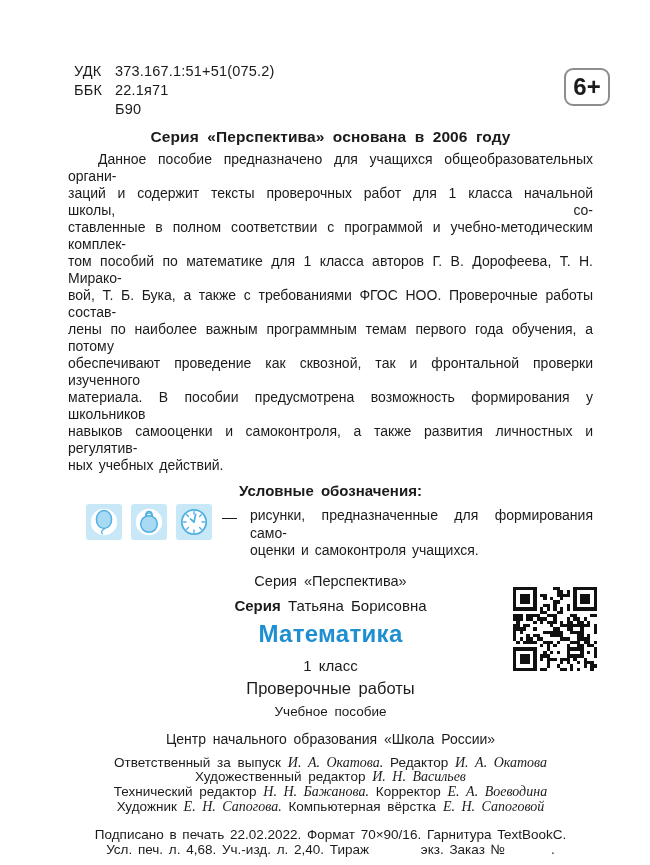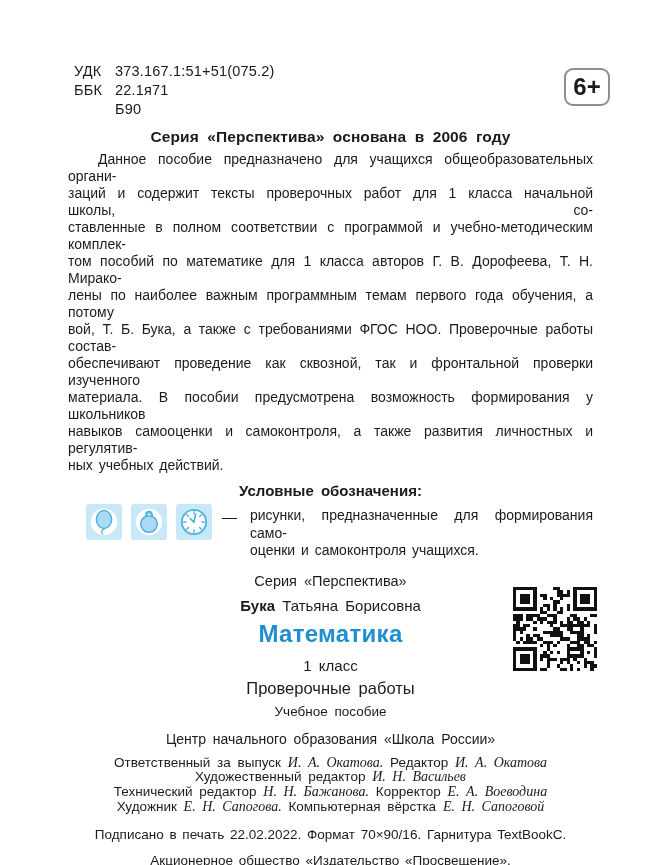--- a/index.html
+++ b/index.html
@@ -102,22 +102,22 @@
 
     <div class="age-badge">6+</div>
 
     <div class="series-heading">Серия «Перспектива» основана в 2006 году</div>
 
     <div class="annotation">
       <div class="ln first">Данное пособие предназначено для учащихся общеобразовательных органи-</div>
       <div class="ln">заций и содержит тексты проверочных работ для 1 класса начальной школы, со-</div>
       <div class="ln">ставленные в полном соответствии с программой и учебно-методическим комплек-</div>
       <div class="ln">том пособий по математике для 1 класса авторов Г. В. Дорофеева, Т. Н. Мирако-</div>
+      <div class="ln">вой, Т. Б. Бука, а также с требованиями ФГОС НОО. Проверочные работы состав-</div>
       <div class="ln">лены по наиболее важным программным темам первого года обучения, а потому</div>
-      <div class="ln">вой, Т. Б. Бука, а также с требованиями ФГОС НОО. Проверочные работы состав-</div>
       <div class="ln">обеспечивают проведение как сквозной, так и фронтальной проверки изученного</div>
       <div class="ln">материала. В пособии предусмотрена возможность формирования у школьников</div>
       <div class="ln">навыков самооценки и самоконтроля, а также развития личностных и регулятив-</div>
       <div class="ln last">ных учебных действий.</div>
     </div>
 
     <div class="legend-heading">Условные обозначения:</div>
     <div class="legend-row">
       <div class="legend-icons">
         <span class="legend-icon">
@@ -380,37 +380,38 @@
               <rect x="18" y="0" width="7" height="7" fill="#111"></rect>
               <rect x="19" y="1" width="5" height="5" fill="#fff"></rect>
               <rect x="20" y="2" width="3" height="3" fill="#111"></rect>
               <rect x="0" y="18" width="7" height="7" fill="#111"></rect>
               <rect x="1" y="19" width="5" height="5" fill="#fff"></rect>
               <rect x="2" y="20" width="3" height="3" fill="#111"></rect>
             </g>
           </svg>
       </div>
       <div class="ed-series">Серия «Перспектива»</div>
-      <div class="ed-author"><b>Бука</b><span> Татьяна Борисовна</span></div>
+      <div class="ed-author"><b>Серия</b><span> Татьяна Борисовна</span></div>
       <div class="ed-title" style="color:#1e8fd0;">Математика</div>
       <div class="ed-grade">1 класс</div>
       <div class="ed-subtitle">Проверочные работы</div>
       <div class="ed-type">Учебное пособие</div>
       <div class="ed-center">Центр начального образования «Школа России»</div>
     </div>
 
     <div class="credits">
       <div><span>Ответственный за выпуск </span><i>И. А. Окатова.</i><span> Редактор </span><i>И. А. Окатова</i></div>
       <div><span>Художественный редактор </span><i>И. Н. Васильев</i></div>
       <div><span>Технический редактор </span><i>Н. Н. Бажанова.</i><span> Корректор </span><i>Е. А. Воеводина</i></div>
       <div><span>Художник </span><i>Е. Н. Сапогова.</i><span> Компьютерная вёрстка </span><i>Е. Н. Сапоговой</i></div>
     </div>
 
     <div class="print-info">
       <div>Подписано в печать 22.02.2022. Формат 70×90/16. Гарнитура TextBookC.</div>
+      <div>Усл. печ. л. 4,68. Уч.-изд. л. 2,40. Тираж &nbsp;&nbsp;&nbsp;&nbsp;&nbsp;&nbsp;&nbsp; экз. Заказ № &nbsp;&nbsp;&nbsp;&nbsp;&nbsp;&nbsp; .</div>
     </div>
 
     <div class="publisher">
       <div>Акционерное общество «Издательство «Просвещение».</div>
 
     </div>
 
   </div>
 </div>
 

